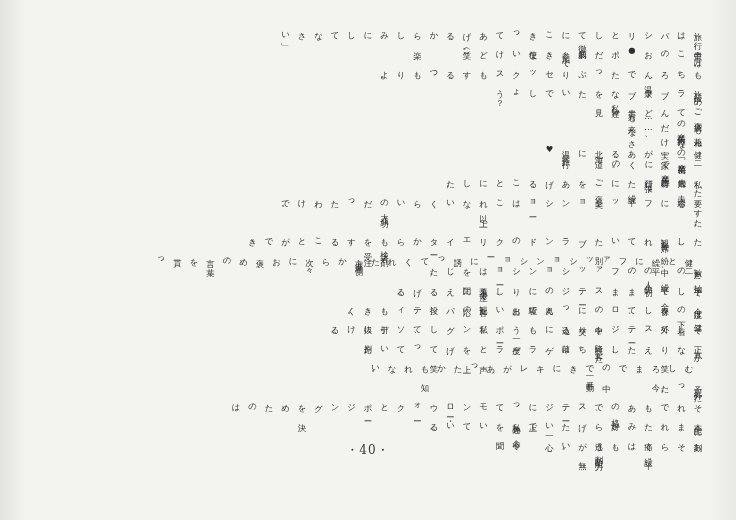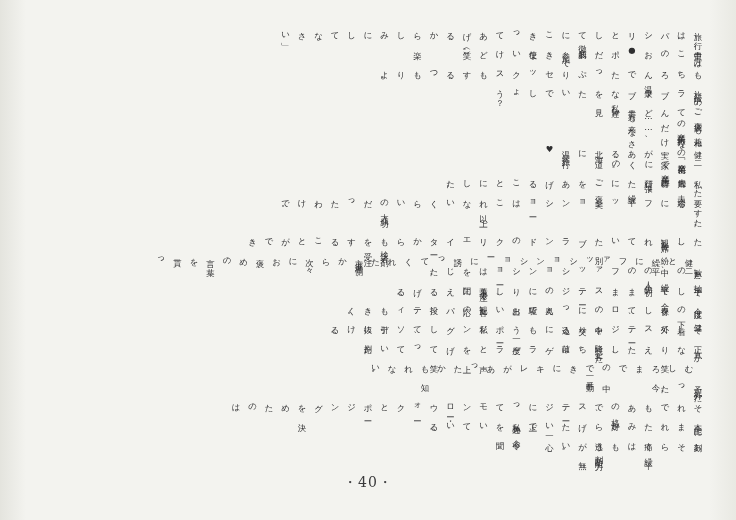--- a/index.html
+++ b/index.html
@@ -66,25 +66,25 @@
   }
   .gap-before {
     margin-right: 9px;
   }
   .block-gap {
     margin-right: 16px;
   }
 
   .page-number {
     position: absolute;
-    bottom: 28px;
+    bottom: 61px;
     left: 0;
     right: 0;
     text-align: center;
-    font-size: 14px;
+    font-size: 12px;
     color: #3a3a3c;
     letter-spacing: 1px;
     font-family: "DejaVu Serif", "Liberation Serif", serif;
   }
 </style>
 </head>
 <body>
 
 <div id="page">
 

